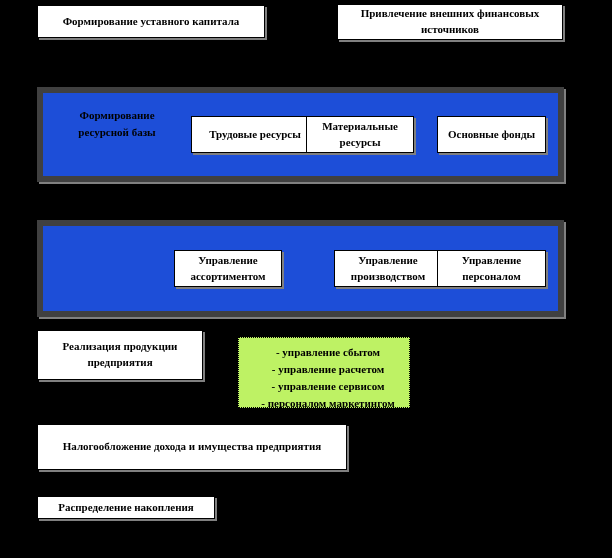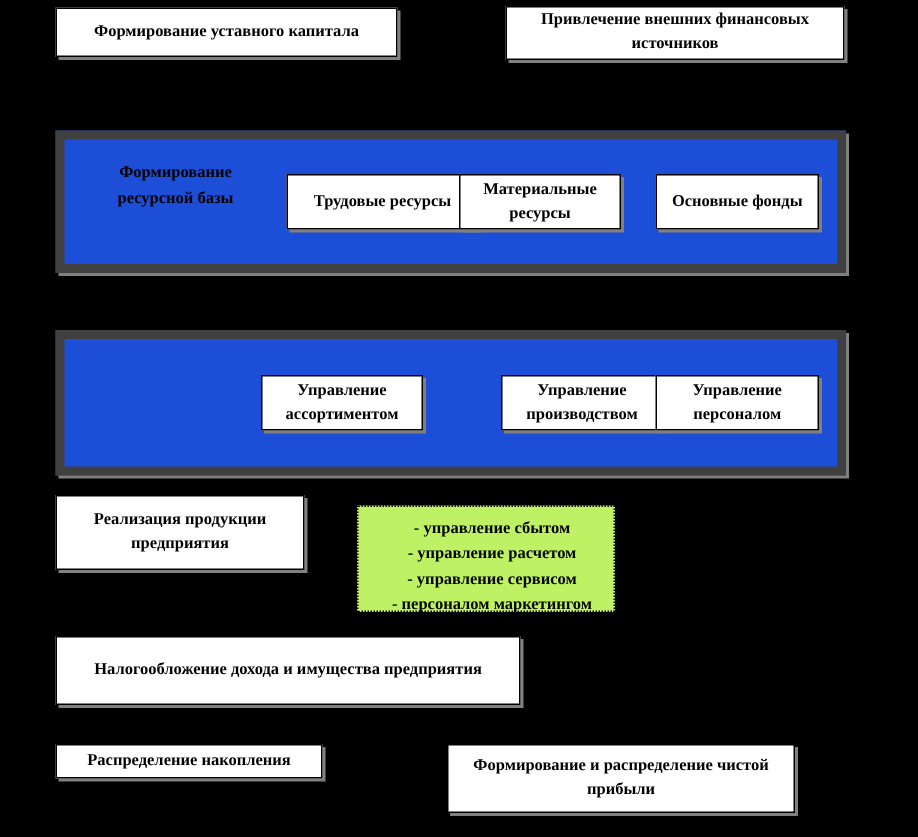--- a/index.html
+++ b/index.html
@@ -95,16 +95,15 @@
     <div>- управление сбытом</div>
     <div>- управление расчетом</div>
     <div>- управление сервисом</div>
     <div>- персоналом маркетингом</div>
   </div>
 
   <div class="box" style="left:37px; top:424px; width:310px; height:46px;">Налогообложение дохода и имущества предприятия</div>
 
   <div class="box" style="left:37px; top:496px; width:178px; height:23px;">Распределение накопления</div>
 
-  <div class="box" style="left:298px; top:496px; width:232px; height:46px;">Формирование и распределение чистой прибыли</div>
 
 
 </div>
 
 </body></html>

